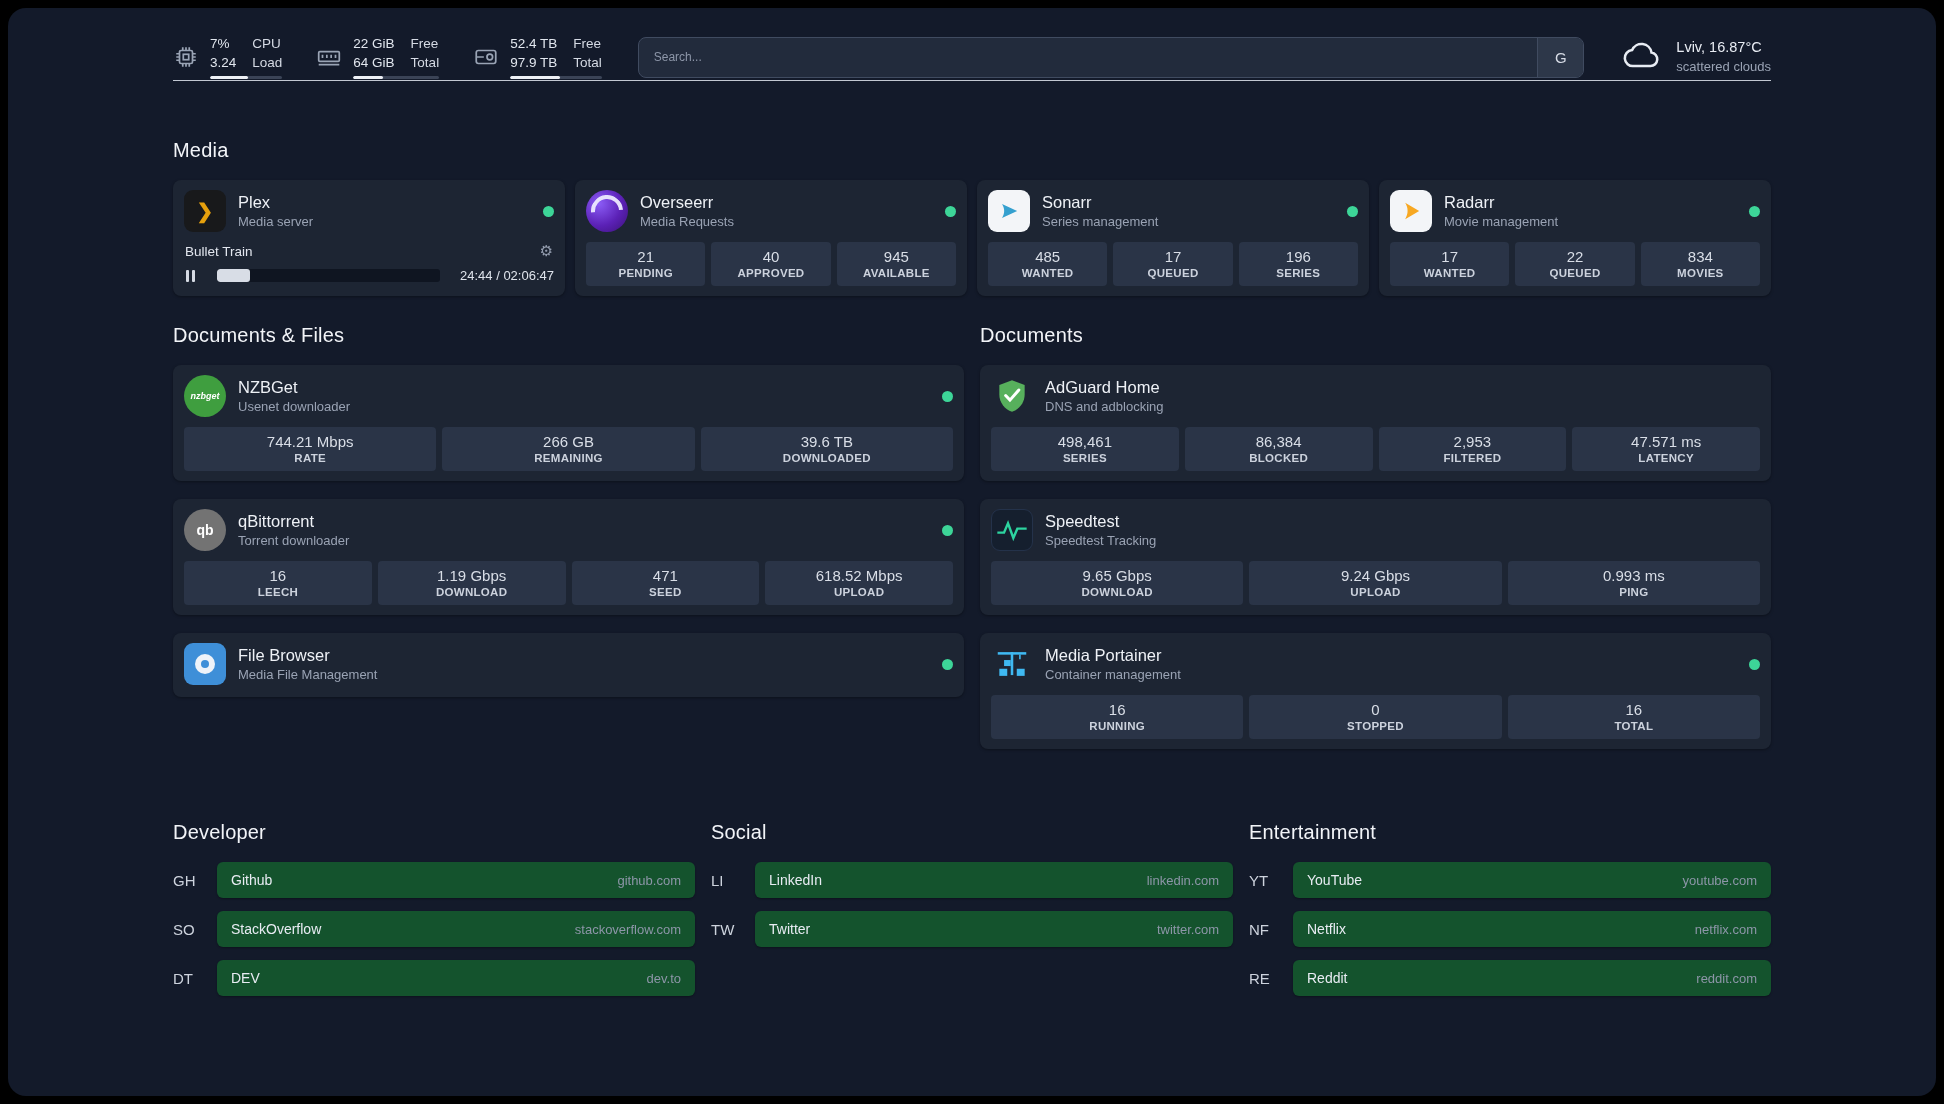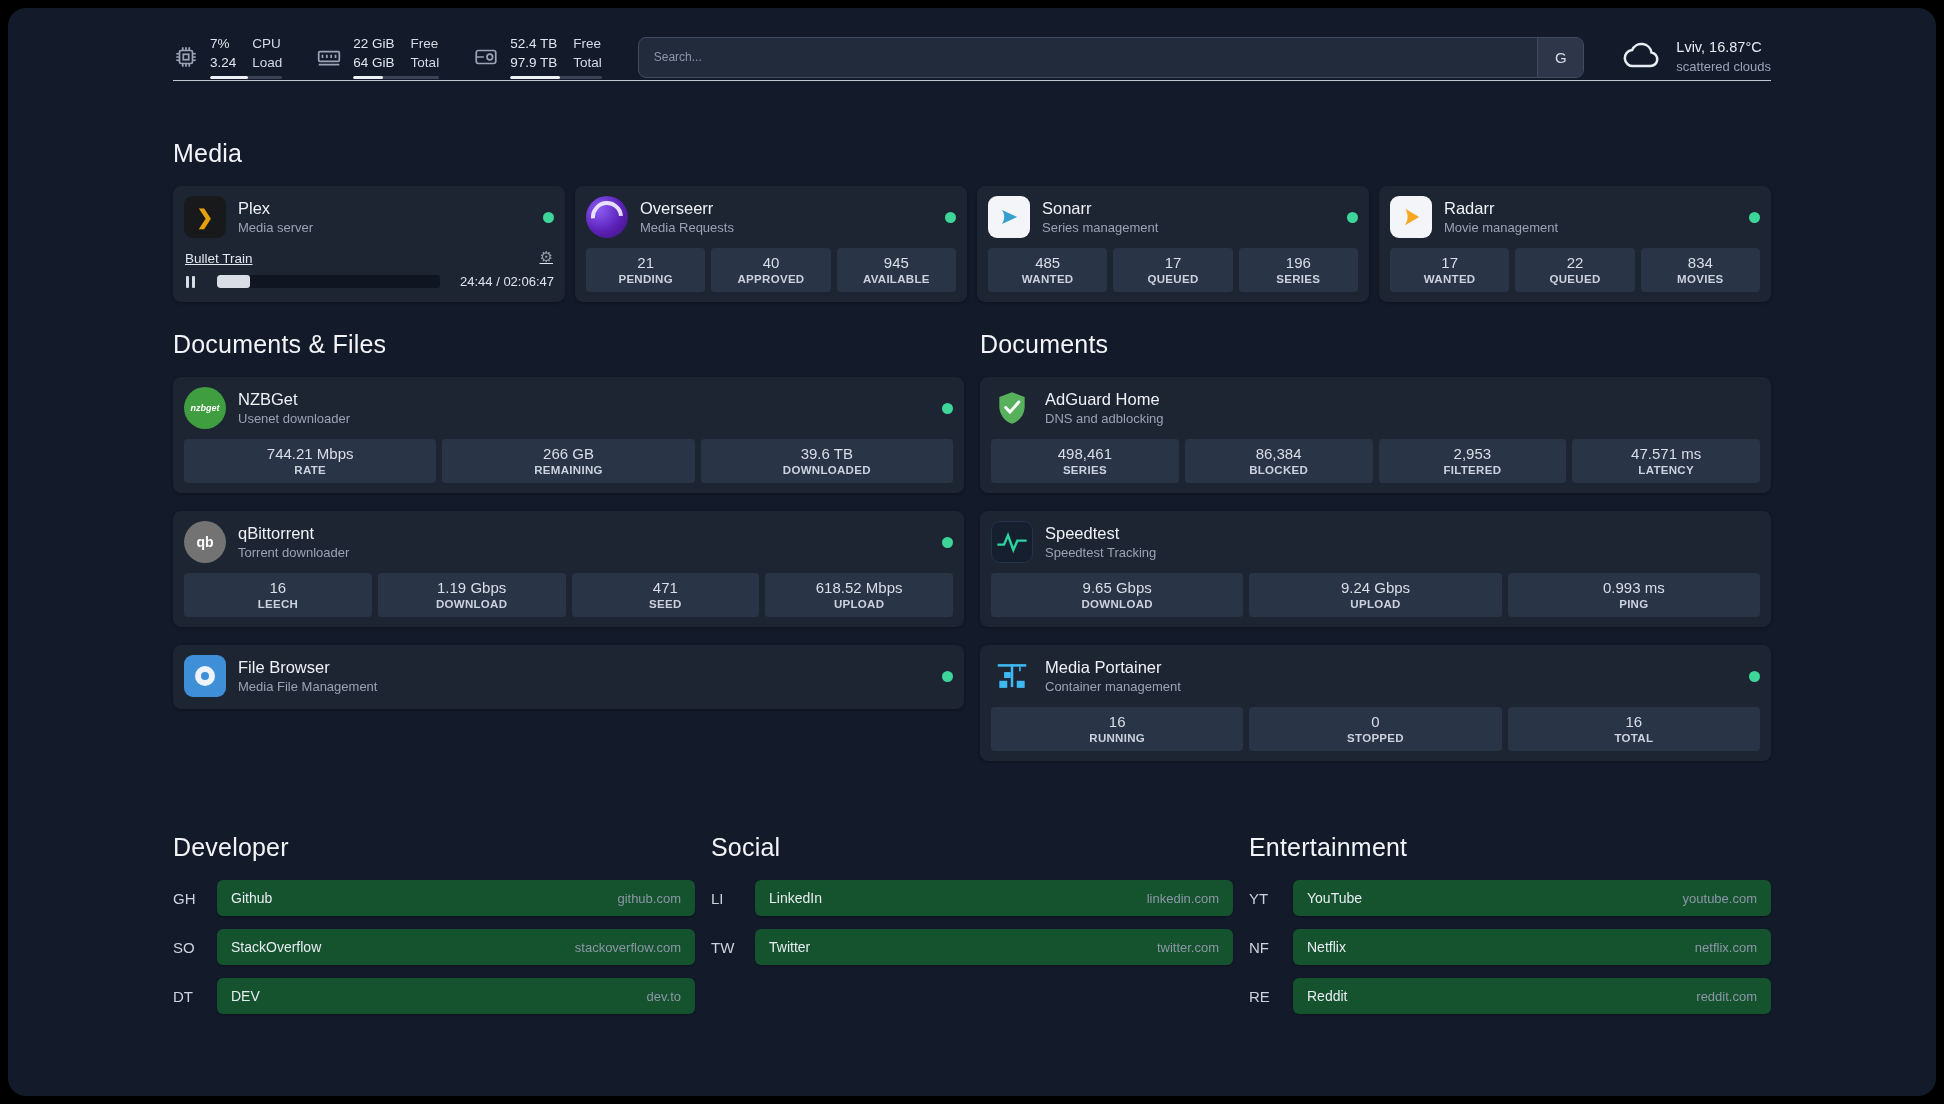--- a/index.html
+++ b/index.html
@@ -25,21 +25,21 @@
   .g-btn { width:46px; height:100%; background:#2d3749; border-left:1px solid #404b60;
     display:flex; align-items:center; justify-content:center; color:#d6dbe5; font-size:15px; cursor:pointer; }
 
   .weather { display:flex; align-items:center; gap:12px; }
   .weather-text { font-size:14.5px; color:#e8ecf3; line-height:1.45; }
   .weather-cond { font-size:13px; color:#9aa3b4; }
 
   .divider { margin-top:16px; border-bottom:1px solid rgba(226,232,240,.85); }
 
   
-  h2.section-title { font-size:25px; font-weight:400; color:#f2f4f8; margin:0 0 18px 0; letter-spacing:.2px; }
+  h2.section-title { font-size:20px; font-weight:400; color:#f2f4f8; margin:0 0 18px 0; letter-spacing:.2px; }
   .media-section { margin-top:58px; }
   .grid-4 { display:grid; grid-template-columns:repeat(4,1fr); gap:10px; }
   .two-col { display:grid; grid-template-columns:1fr 1fr; gap:16px; margin-top:28px; }
 
   
   .card { background:#1d2533; border-radius:8px; padding:8px 11px 10px 11px;
     box-shadow:0 1px 3px rgba(0,0,0,.35); margin-bottom:18px; cursor:pointer; }
   .grid-4 .card { margin-bottom:0; }
   .card-header { display:flex; align-items:center; gap:12px; min-height:46px; }
   .svc-name { font-size:16.5px; color:#eef1f6; }
@@ -65,22 +65,22 @@
   .nzbget-icon span { color:#fff; font-size:9px; font-weight:700; font-style:italic; }
   .qbit-icon { border-radius:50%; background:#737373; }
   .qbit-icon span { color:#fff; font-size:14px; font-weight:700; }
   .fb-icon { background:#3e8fd8; }
   .fb-circle { width:20px; height:20px; border-radius:50%; background:#eef3f9; display:flex; align-items:center; justify-content:center; }
   .fb-circle i { width:8px; height:8px; border-radius:50%; background:#3e8fd8; display:block; }
   .speedtest-icon { background:#151f2e; border:1px solid #24324a; }
 
   
   .np { margin-top:6px; }
-  .np-row { display:flex; justify-content:space-between; align-items:flex-end;
-    font-size:13.5px; color:#e2e6ee; padding:2px 1px;text-decoration:underline; }
+  .np-row { display:flex; justify-content:space-between; align-items:center;
+    font-size:13.5px; color:#e2e6ee; padding:2px 1px; }
   .gear { color:#939cae; font-size:15px; cursor:pointer; }
   .np-bar-row { margin-top:6px; display:flex; align-items:center; gap:20px; }
   .pause { display:inline-flex; gap:3px; padding:0 2px; cursor:pointer; }
   .pause i { width:3px; height:12px; background:#d6dbe4; border-radius:1px; display:block; }
   .np-track { flex:1; height:13px; background:#0f1521; border-radius:3px; overflow:hidden; }
   .np-fill { height:100%; background:#d8dde6; border-radius:3px; }
   .np-time { font-size:13px; color:#dfe4ec; white-space:nowrap; }
 
   
   .bookmarks { margin-top:54px; display:grid; grid-template-columns:repeat(3,1fr); gap:16px; }

